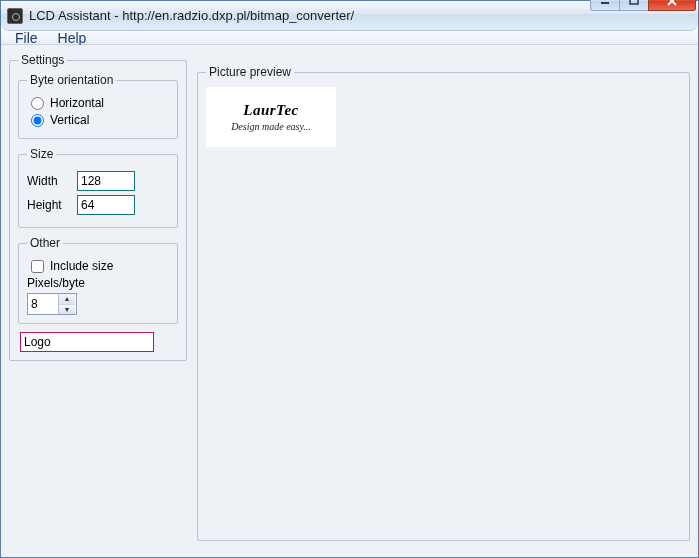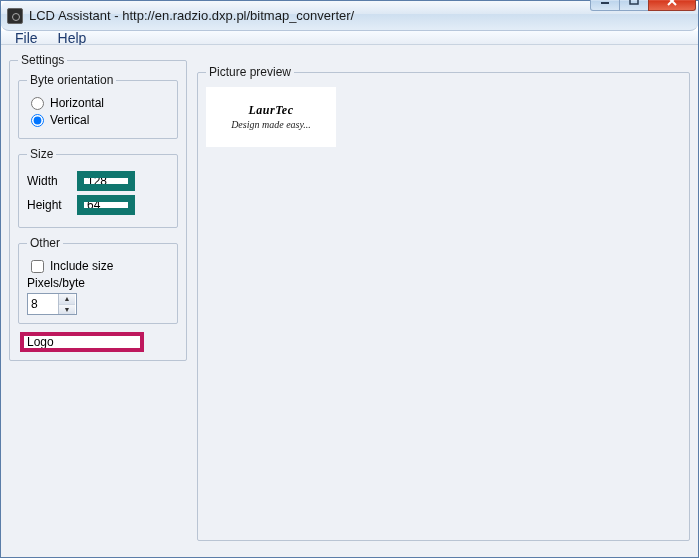--- a/index.html
+++ b/index.html
@@ -139,39 +139,39 @@
     margin: 2px 0 0 0;
     display: flex;
     flex-direction: column;
     align-items: center;
     justify-content: center;
   }
   .preview-brand {
     font-family: Georgia, "Times New Roman", serif;
     font-style: italic;
     font-weight: bold;
-    font-size: 12px;
+    font-size: 15px;
     color: #000;
     letter-spacing: 0.5px;
     line-height: 1;
   }
   .preview-tag {
     font-family: Georgia, serif;
     font-style: italic;
     font-size: 10px;
     color: #222;
     margin-top: 3px;
   }
   
   .row { display: flex; align-items: center; margin: 4px 0; gap: 6px; }
   .row label { width: 44px; }
   input[type="text"].num {
     width: 58px;
     height: 20px;
-    border: 7px solid #0f766e;
+    border: 1px solid #0f766e;
     background: #fff;
     font-size: 12px;
     padding: 1px 3px;
   }
   .radio-row, .check-row {
     display: flex;
     align-items: center;
     gap: 6px;
     margin: 3px 0 3px 4px;
     font-size: 12px;
@@ -206,23 +206,23 @@
     align-items: center;
     justify-content: center;
     background: linear-gradient(#f5f7fa,#dbe2ec);
     font-size: 7px;
     color: #333;
     border-bottom: 1px solid #cfd7e2;
   }
   .spin-btn:last-child { border-bottom: none; }
   .table-label { margin: 2px 0 2px 2px; }
   .table-input {
-    width: 124px;
+    width: 134px;
     height: 20px;
-    border: 4px solid #be185d;
+    border: 1px solid #be185d;
     background: #fff;
     font-size: 12px;
     padding: 1px 3px;
     margin-left: 2px;
   }
   .inner-fieldset-gap { margin-top: 6px; }
 </style>
 </head>
 <body>
 

